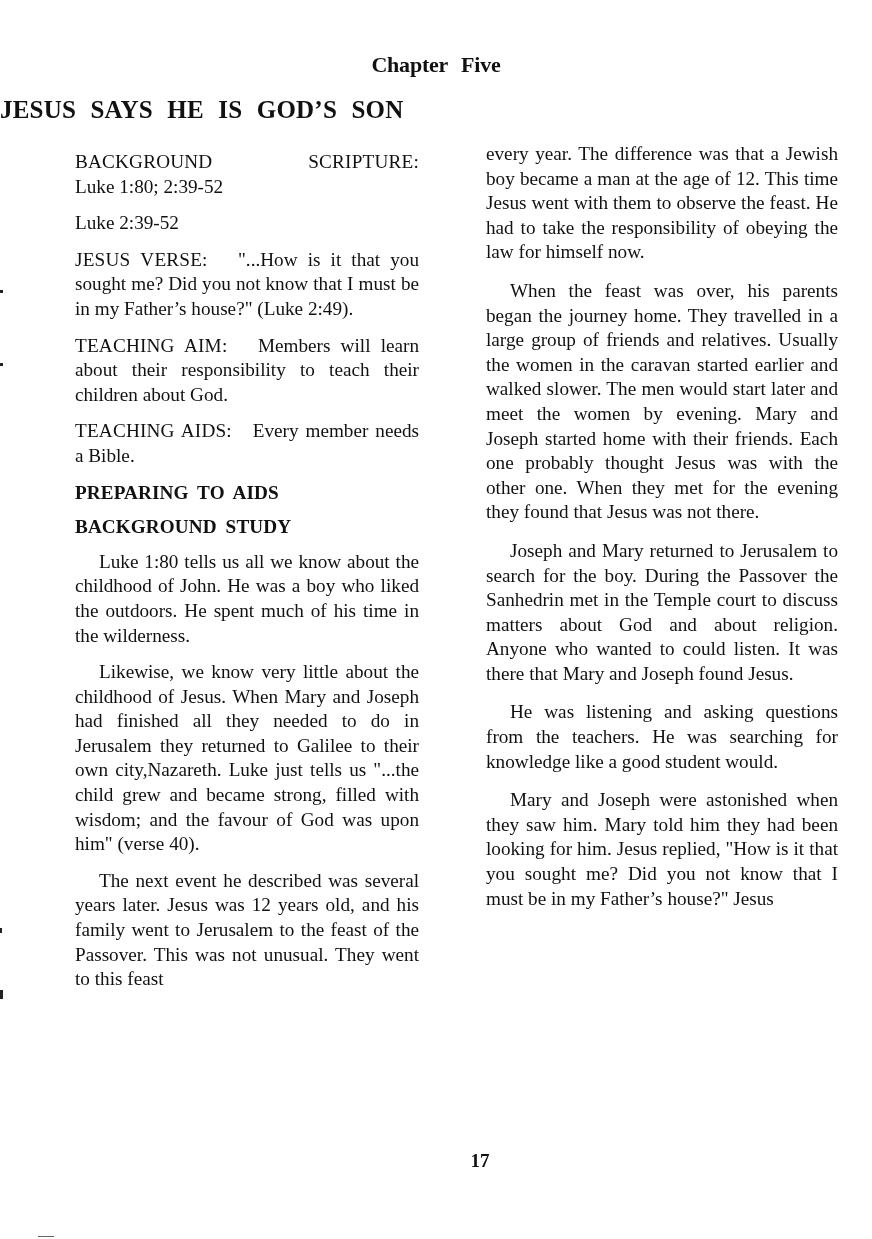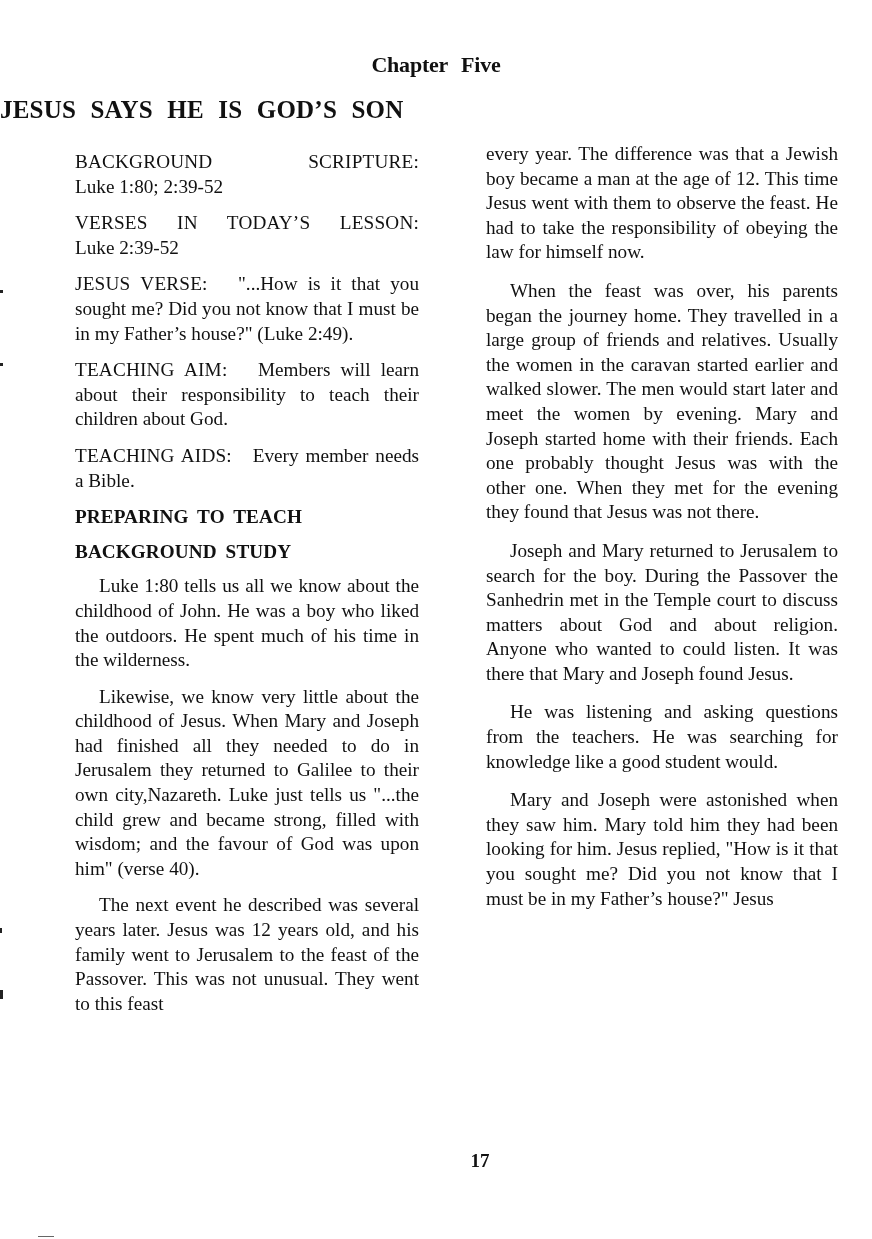--- a/index.html
+++ b/index.html
@@ -25,36 +25,35 @@
 
 <div class="chapter">Chapter Five</div>
 <div class="title">JESUS SAYS HE IS GOD’S SON</div>
 
 <div class="col left">
   <p style="text-align:left;margin-top:8px;">
     <span class="label" style="display:block;text-align:justify;text-align-last:justify;">BACKGROUND SCRIPTURE:</span>
     <span>Luke 1:80; 2:39-52</span>
   </p>
   <p style="text-align:left;">
-    <span class="label" style="display:block;text-align:justify;text-align-last:justify;">VERSES IN TODAY’S LESSON:</span>
     <span>Luke 2:39-52</span>
   </p>
   <p>
     <span class="label">JESUS VERSE:</span>&nbsp;&nbsp;
     <span>"...How is it that you sought me?  Did you not know that I must be in my Father’s house?" (Luke 2:49).</span>
   </p>
   <p>
     <span class="label">TEACHING AIM:</span>&nbsp;&nbsp;
     <span>Members will learn about their responsibility to teach their children about God.</span>
   </p>
   <p>
     <span class="label">TEACHING AIDS:</span>&nbsp;&nbsp;
     <span>Every member needs a Bible.</span>
   </p>
-  <div class="head">PREPARING TO TEACH</div>
+  <div class="head">PREPARING TO AIDS</div>
   <div class="head">BACKGROUND STUDY</div>
   <p class="indent">Luke 1:80 tells us all we know about the childhood of John.  He was a boy who liked the outdoors.  He spent much of his time in the wilderness.</p>
   <p class="indent">Likewise, we know very little about the childhood of Jesus.  When Mary and Joseph had finished all they needed to do in Jerusalem they returned to Galilee to their own city,Nazareth.  Luke just tells us "...the child grew and became strong, filled with wisdom; and the favour of God was upon him" (verse 40).</p>
   <p class="indent">The next event he described was several years later.  Jesus was 12 years old, and his family went to Jerusalem to the feast of the Passover.  This was not unusual.  They went to this feast</p>
 </div>
 
 <div class="col right">
   <p style="margin-bottom:14px;">every year.  The difference was that a Jewish boy became a man at the age of 12.  This time Jesus went with them to observe the feast.  He had to take the responsibility of obeying the law for himself now.</p>
   <p class="indent" style="margin-bottom:14px;">When the feast was over, his parents began the journey home. They travelled in a large group of friends and relatives. Usually the women in the caravan started earlier and walked slower.  The men would start later and meet the women by evening.  Mary and Joseph started home with their friends.  Each one probably thought Jesus was with the other one.  When they met for the evening they found that Jesus was not there.</p>
   <p class="indent" style="margin-bottom:14px;">Joseph and Mary returned to Jerusalem to search for the boy. During the Passover the Sanhedrin met in the Temple court to discuss matters about God and about religion.  Anyone who wanted to could listen.  It was there that Mary and Joseph found Jesus.</p>

